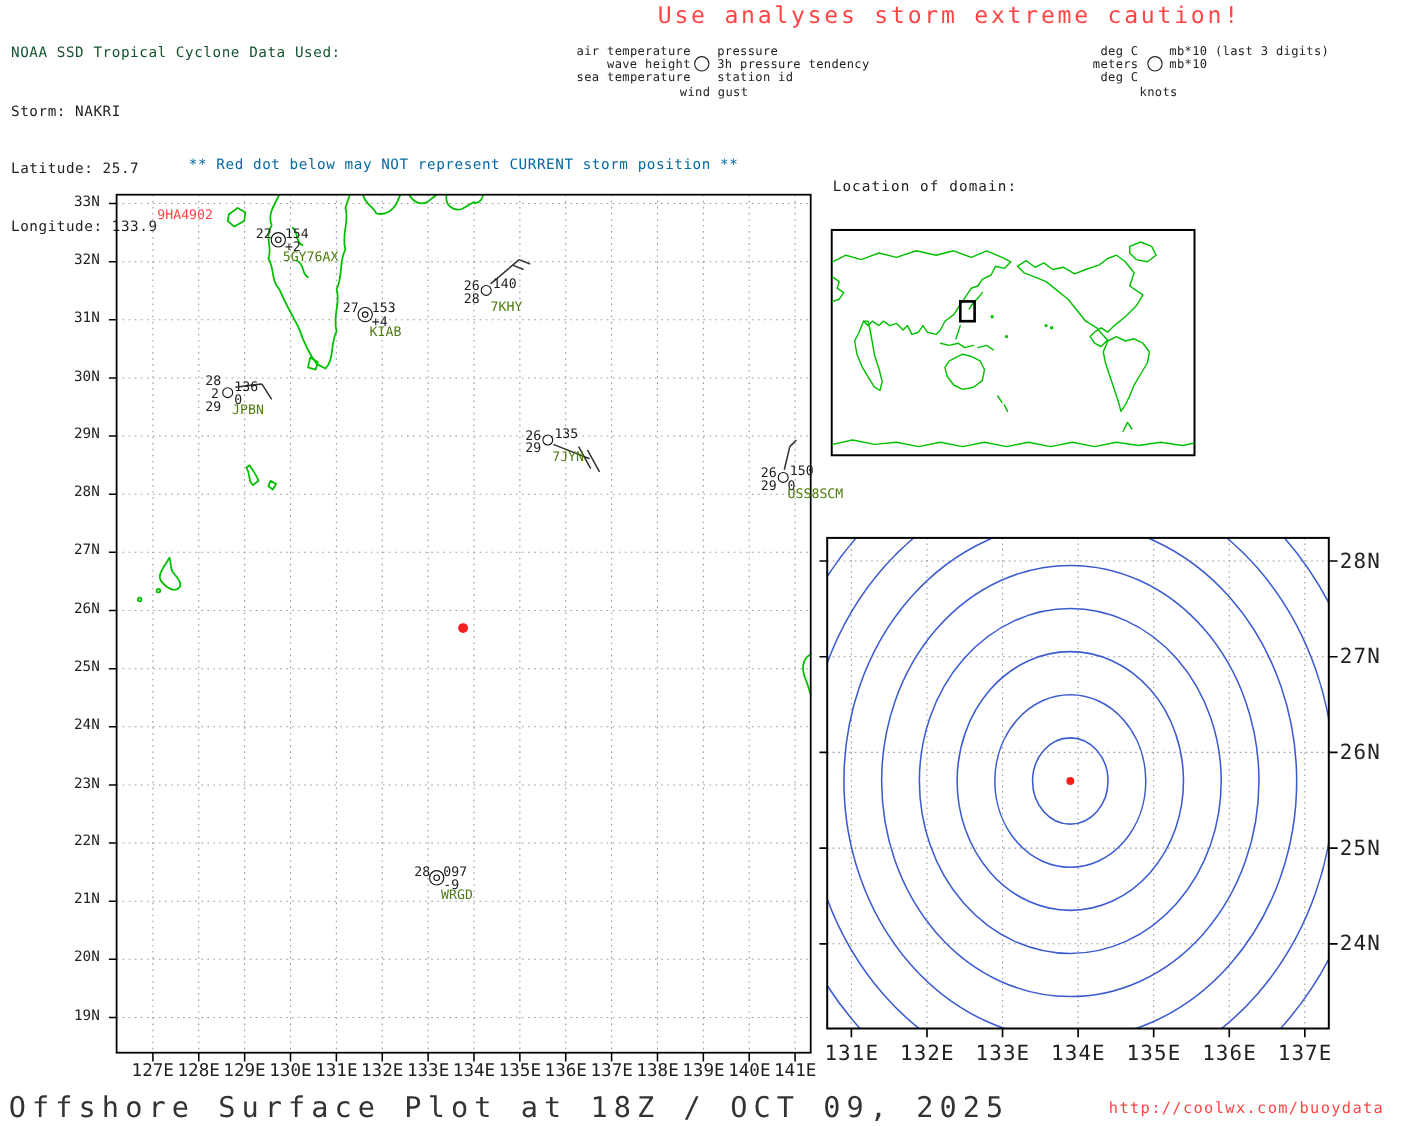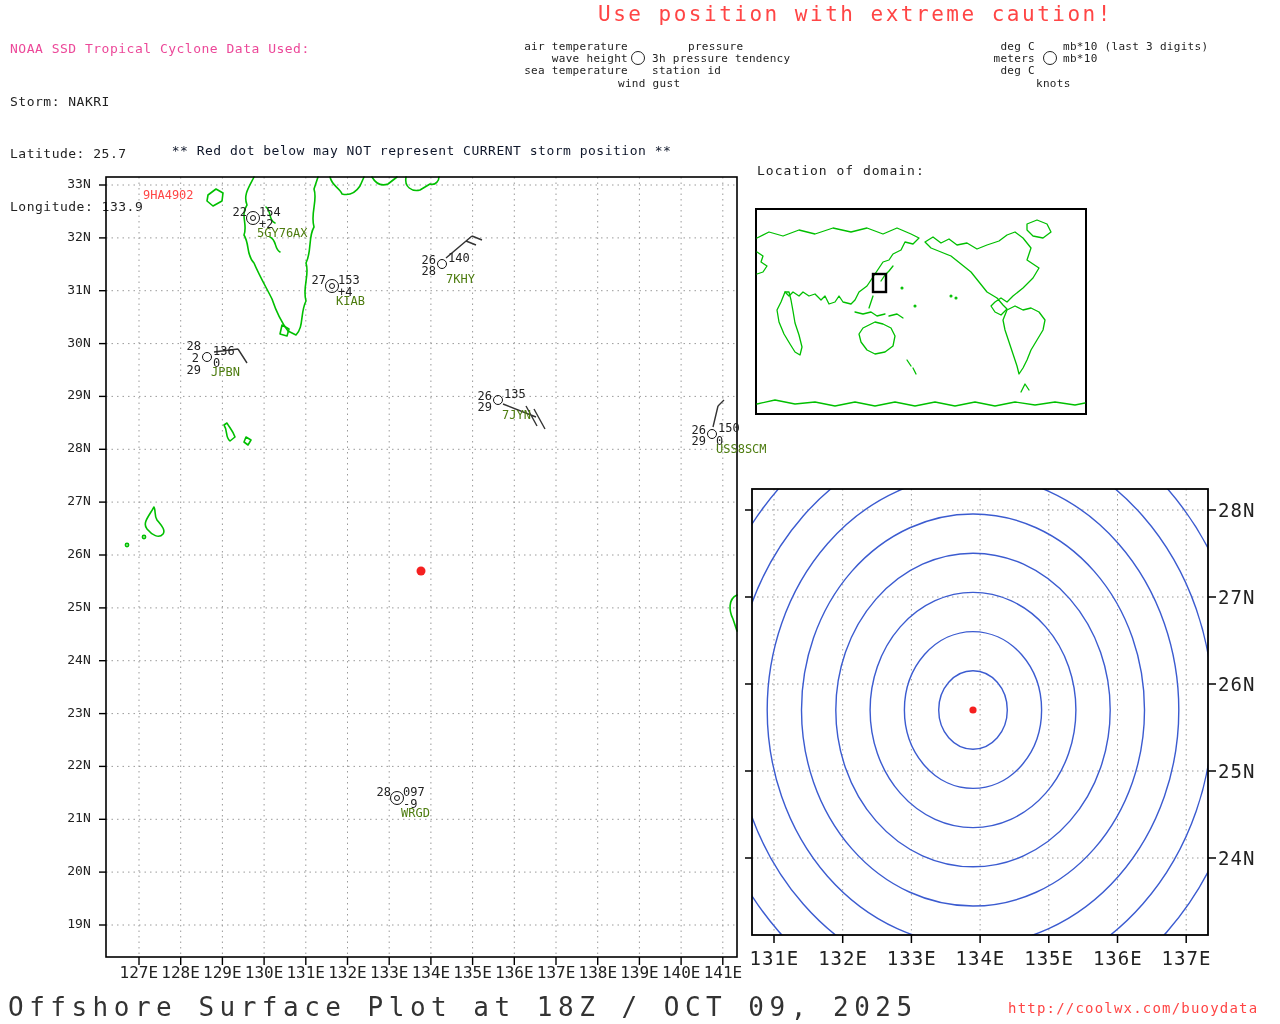--- a/index.html
+++ b/index.html
@@ -4,29 +4,29 @@
 <style>
   * { margin:0; padding:0; box-sizing:border-box; }
   body { background:#fff; }
   .screen{
     position:relative; width:1280px; height:1024px; background:#ffffff;
     font-family:"DejaVu Sans Mono", monospace; color:#222; overflow:hidden;
   }
   .abs{ position:absolute; }
   
   .info{ left:10px; top:5px; font-size:13px; line-height:17.5px; letter-spacing:.5px; white-space:pre; }
-  .red{ color:#ec4899; }
+  .red{ color:#14532d; }
   .redb{ color:#ff3838; font-weight:bold; }
   .caution{ left:598px; top:2px; width:560px; font-size:21px; letter-spacing:2.5px; color:#ff4545; white-space:nowrap; }
   
   .lg{ font-size:11px; letter-spacing:.3px; color:#222; }
   .lg span{ position:absolute; white-space:nowrap; }
   .lgc{ position:absolute; width:14px; height:14px; border:1.5px solid #222; border-radius:50%; background:#fff; }
   
-  .warnline{ left:106px; top:143px; width:631px; text-align:center; font-size:13px; letter-spacing:.5px; color:#0f172a; }
+  .warnline{ left:106px; top:143px; width:631px; text-align:center; font-size:13px; letter-spacing:.5px; color:#0369a1; }
   
   .xlabels{ display:flex; }
   .xlabels span{ display:block; text-align:center; }
   .ylabels span{ display:block; text-align:center; }
   .mainx{ left:118px; top:963px; width:626px; font-size:16px; }
   .mainx span{ width:41.73px; }
   .mainy{ left:58px; top:158px; width:42px; font-size:13px; }
   .mainy span{ height:52.86px; line-height:52.86px; }
   .rangex{ left:740px; top:947px; width:481px; font-size:19px; }
   .rangex span{ width:68.7px; letter-spacing:1px; }
@@ -58,29 +58,29 @@
 
 <div class="screen">
 
   <div class="abs info">
     <div class="red">NOAA SSD Tropical Cyclone Data Used:</div>
     <div>Storm: NAKRI</div>
     <div>Latitude: 25.7</div>
     <div>Longitude: 133.9</div>
   </div>
 
-  <div class="abs caution">Use position with extreme caution!</div>
+  <div class="abs caution">Use analyses storm extreme caution!</div>
 
   <div class="abs lg" style="left:500px;top:40px;width:300px;height:58px;">
     <span style="right:172px;top:0;">air temperature</span>
     <span style="right:172px;top:12px;">wave height</span>
     <span style="right:172px;top:24px;">sea temperature</span>
     <span style="left:118px;top:37px;">wind gust</span>
     <i class="lgc" style="left:131px;top:11px;"></i>
-    <span style="left:152px;top:0;margin-left:36px;">pressure</span>
+    <span style="left:152px;top:0;">pressure</span>
     <span style="left:152px;top:12px;">3h pressure tendency</span>
     <span style="left:152px;top:24px;">station id</span>
   </div>
 
   <div class="abs lg" style="left:985px;top:40px;width:290px;height:58px;">
     <span style="right:240px;top:0;">deg C</span>
     <span style="right:240px;top:12px;">meters</span>
     <span style="right:240px;top:24px;">deg C</span>
     <span style="left:51px;top:37px;">knots</span>
     <i class="lgc" style="left:58px;top:11px;"></i>

